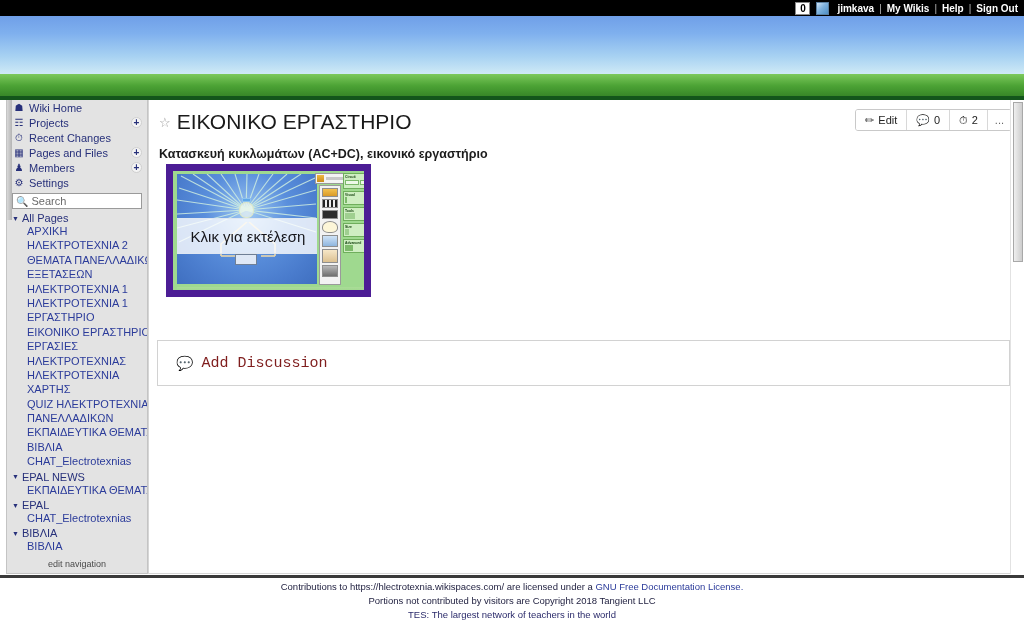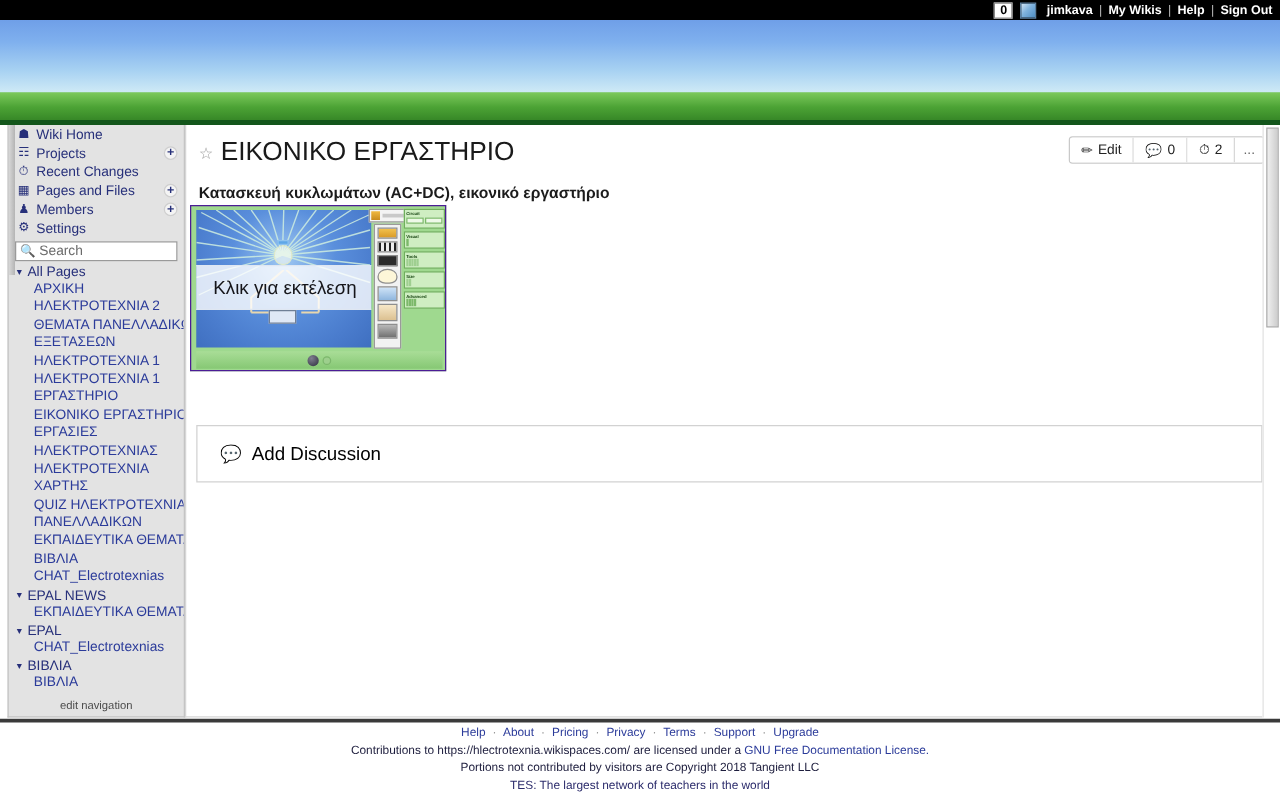--- a/index.html
+++ b/index.html
@@ -132,22 +132,22 @@
     padding:0 9px; border-right:1px solid #d8d8d8; height:100%;
     background:#ffffff;
   }
   #actions .btn:last-child{ border-right:none; padding:0 7px; color:#666; }
   #subTitle{
     padding:13px 0 0 10px; font-size:12.5px; font-weight:bold; color:#1b1b1b;
   }
 
   
   #widget{
-    position:absolute; left:152px; top:164px; width:205px; height:133px;
-    border:1px solid #4c1d95; background:#9fd98f; overflow:hidden;
+    position:absolute; left:166px; top:164px; width:205px; height:133px;
+    border:7px solid #4c1d95; background:#9fd98f; overflow:hidden;
   }
   #wStage{
     position:absolute; left:4px; top:3px; width:140px; height:110px;
     background:radial-gradient(circle at 50% 36%, #9fc8f2 0%, #5a8fdc 42%, #4a7ccd 75%, #3f6fc0 100%);
     overflow:hidden;
   }
   #rays{ position:absolute; left:0; top:0; width:140px; height:110px; }
   #lamp{
     position:absolute; left:58px; top:24px; width:22px; height:26px;
   }
@@ -224,21 +224,21 @@
     border:1px solid #7cb76c;
   }
 
   
   #discussion{
     position:absolute; left:157px; top:340px; width:853px; height:46px;
     border:1px solid #d2d2d2; background:#ffffff;
     display:flex; align-items:center; padding-left:18px; gap:8px;
   }
   #discussion .bubble{ font-size:14px; color:#2b2b38; }
-  #discussion .lbl{ font-size:15px; color:#000000; }
+  #discussion .lbl{ font-size:15px; color:#7f1d1d;font-family:Liberation Mono, monospace; }
 
   
   #footSep{
     position:absolute; left:0; top:575px; width:1024px; height:3px;
     background:#3a3a3a;
   }
   #footer{
     position:absolute; left:0; top:580px; width:1024px; height:60px;
     text-align:center; font-size:9.5px; color:#2b2b6b; line-height:14px;
   }
@@ -490,33 +490,18 @@
   <span class="lbl">Add Discussion</span>
 </div>
 
 <div id="pageScroll">
   <div id="pageScrollThumb"></div>
 </div>
 
 <div id="footSep"></div>
 <div id="footer">
   <span class="row">
-    <a href="#">Help</a>
-    <span class="dotsep">·</span>
-    <a href="#">About</a>
-    <span class="dotsep">·</span>
-    <a href="#">Pricing</a>
-    <span class="dotsep">·</span>
-    <a href="#">Privacy</a>
-    <span class="dotsep">·</span>
-    <a href="#">Terms</a>
-    <span class="dotsep">·</span>
-    <a href="#">Support</a>
-    <span class="dotsep">·</span>
-    <a href="#">Upgrade</a>
-  </span>
-  <span class="row">
     <span class="dark">Contributions to https://hlectrotexnia.wikispaces.com/ are licensed under a </span>
     <a href="#">GNU Free Documentation License.</a>
   </span>
   <span class="row dark">Portions not contributed by visitors are Copyright 2018 Tangient LLC</span>
   <span class="row">TES: The largest network of teachers in the world</span>
 </div>
 
 </body></html>

